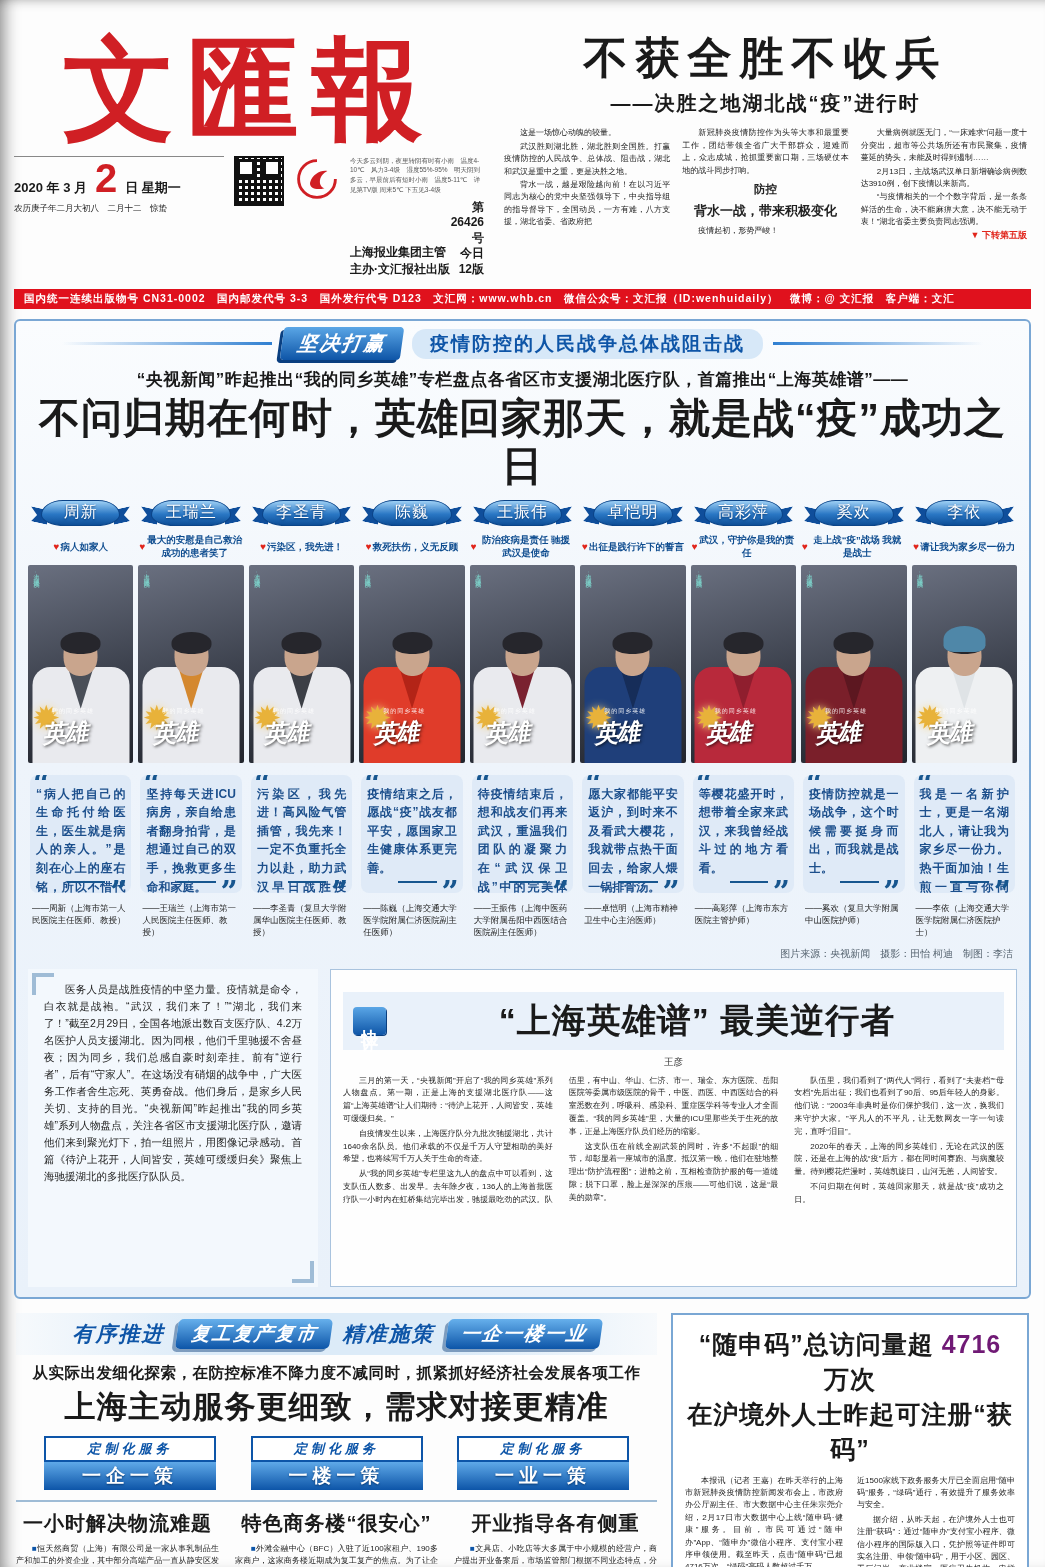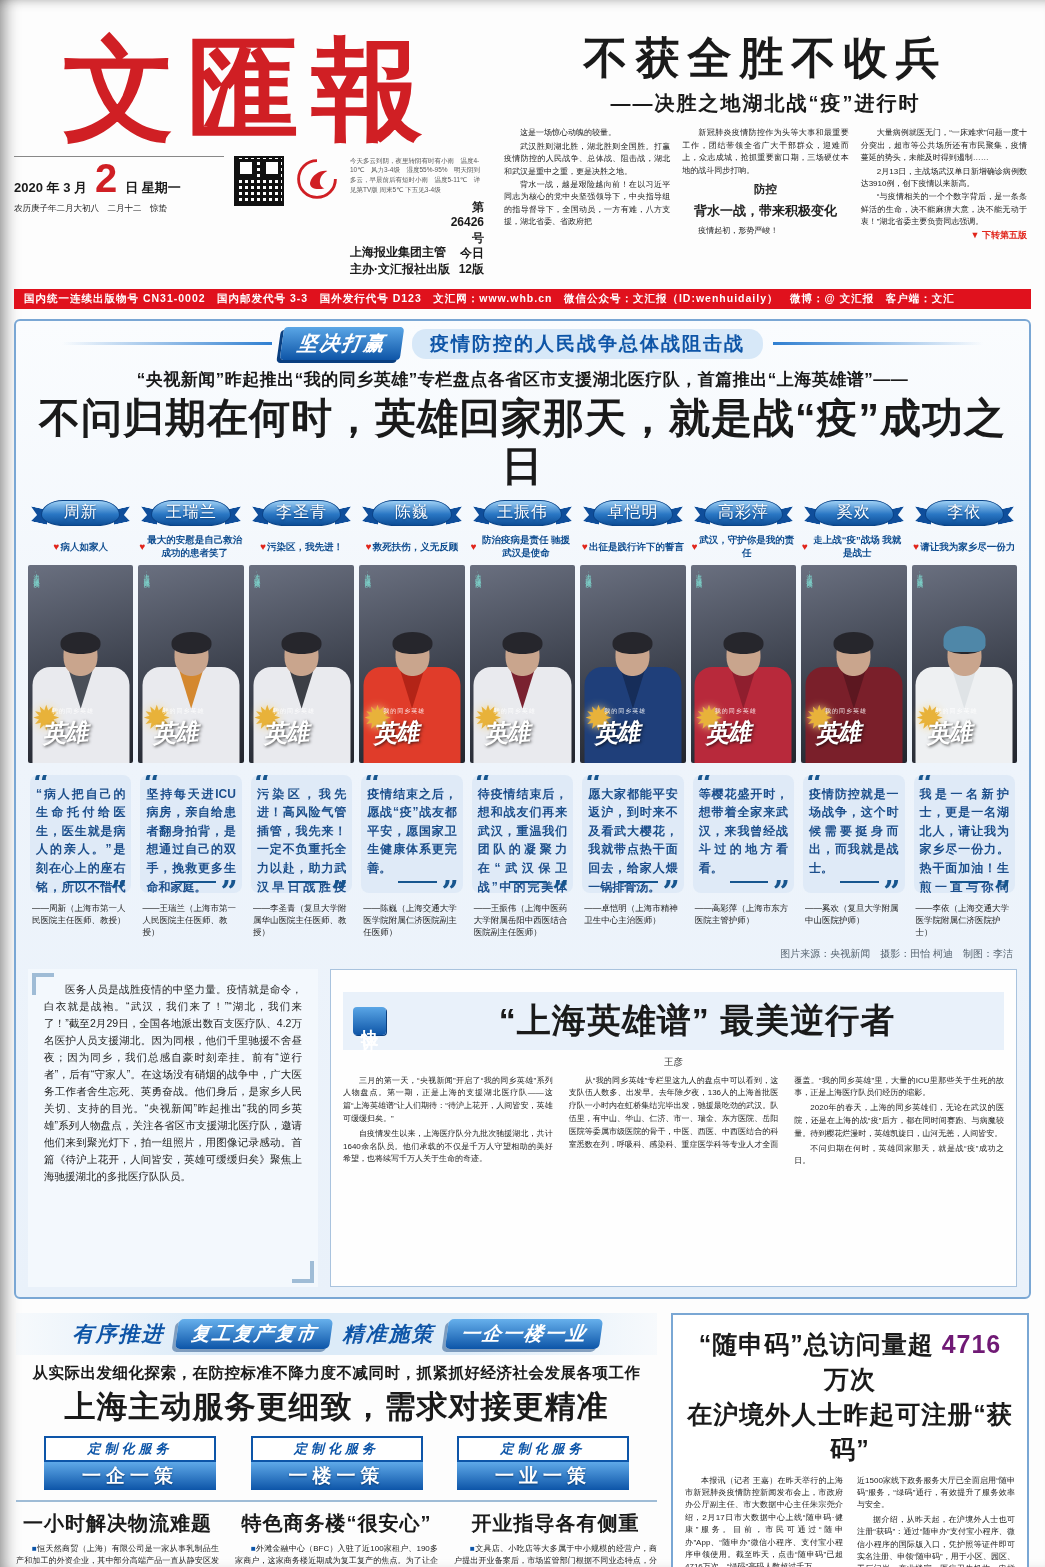--- a/index.html
+++ b/index.html
@@ -522,20 +522,22 @@
       <div class="essay">
         <div class="essay-titlerow">
           <div class="kp-badge">快评</div>
           <div class="essay-title">“上海英雄谱”  最美逆行者</div>
         </div>
         <div class="essay-byline">王彦</div>
         <div class="essay-cols">
             <p>三月的第一天，“央视新闻”开启了“我的同乡英雄”系列人物盘点。第一期，正是上海的支援湖北医疗队——这篇“上海英雄谱”让人们期待：“待沪上花开，人间皆安，英雄可缓缓归矣。”</p>
             <p>自疫情发生以来，上海医疗队分九批次驰援湖北，共计1640余名队员。他们承载的不仅是千万人守望相助的美好希望，也将续写千万人关于生命的奇迹。</p>
             <p>从“我的同乡英雄”专栏里这九人的盘点中可以看到，这支队伍人数多、出发早。去年除夕夜，136人的上海首批医疗队一小时内在虹桥集结完毕出发，驰援最吃劲的武汉。队伍里，有中山、华山、仁济、市一、瑞金、东方医院、岳阳医院等委属市级医院的骨干，中医、西医、中西医结合的科室悉数在列，呼吸科、感染科、重症医学科等专业人才全面覆盖。“我的同乡英雄”里，大量的ICU里那些关于生死的故事，正是上海医疗队员们经历的缩影。</p>
+            <p>这支队伍在前线全副武装的同时，许多“不起眼”的细节，却彰显着一座城市的温度。抵汉第一晚，他们在驻地整理出“防护流程图”；进舱之前，互相检查防护服的每一道缝隙；脱下口罩，脸上是深深的压痕——可他们说，这是“最美的勋章”。</p>
+            <p>队伍里，我们看到了“两代人”同行，看到了“夫妻档”“母女档”先后出征；我们也看到了90后、95后年轻人的身影。他们说：“2003年非典时是你们保护我们，这一次，换我们来守护大家。”平凡人的不平凡，让无数网友一字一句读完，直呼“泪目”。</p>
             <p>2020年的春天，上海的同乡英雄们，无论在武汉的医院，还是在上海的战“疫”后方，都在同时间赛跑、与病魔较量。待到樱花烂漫时，英雄凯旋日，山河无恙，人间皆安。</p>
             <p>不问归期在何时，英雄回家那天，就是战“疫”成功之日。</p>
           </div>
       </div>
     </div>
   </div>
 
   <div class="bottom">
     <div class="bl">
       <div class="resume-banner">

